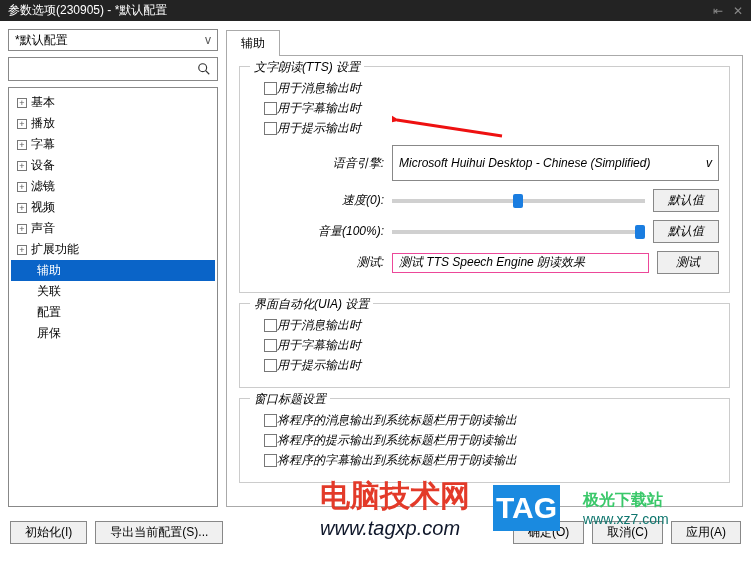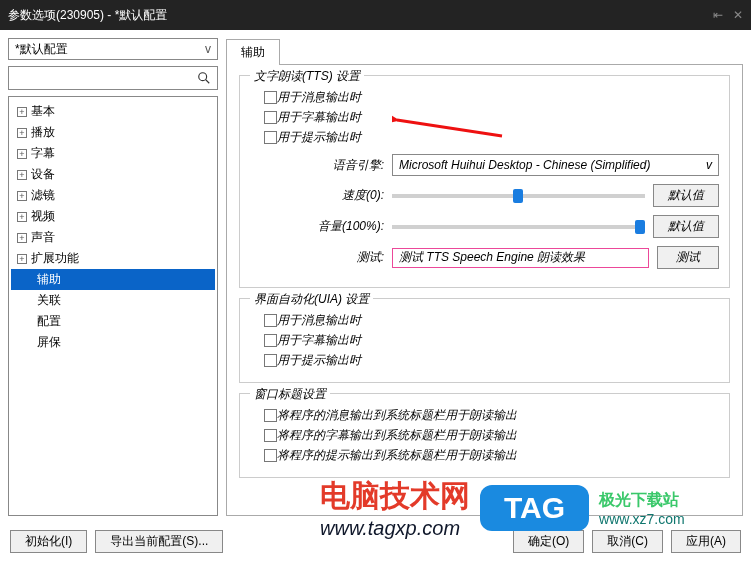--- a/index.html
+++ b/index.html
@@ -1,17 +1,17 @@
 <!DOCTYPE html>
 <html><head>
 <meta charset="utf-8">
 <style>
 * { margin: 0; padding: 0; box-sizing: border-box; font-family: "Microsoft YaHei", "SimSun", sans-serif; font-size: 12px; }
 body { background: #fff; width: 751px; height: 564px; position: relative; overflow: hidden; }
-.titlebar { background: #232323; color: #fff; height: 30px; display: flex; align-items: center; padding: 0 8px; justify-content: space-between; }
+.titlebar { background: #232323; color: #fff; height: 21px; display: flex; align-items: center; padding: 0 8px; justify-content: space-between; }
 .titlebar-title { font-size: 12px; }
 .titlebar-icons { display: flex; gap: 10px; color: #888; }
 .titlebar-icons span { cursor: pointer; }
 .main { display: flex; height: 494px; padding: 8px; gap: 8px; background: #fff; }
 .sidebar { width: 210px; display: flex; flex-direction: column; gap: 6px; }
 .profile-select { border: 1px solid #888; height: 22px; display: flex; align-items: center; justify-content: space-between; padding: 0 6px; background: #fff; }
 .profile-select span:last-child { color: #555; }
 .search-row { border: 1px solid #888; height: 24px; display: flex; align-items: center; padding: 0 6px; justify-content: flex-end; }
 .search-row input { border: none; outline: none; flex: 1; }
 .search-icon { width: 14px; height: 14px; }
@@ -25,32 +25,32 @@
 .tabs { display: flex; border-bottom: 1px solid #aaa; }
 .tab { border: 1px solid #aaa; border-bottom: none; padding: 4px 14px; background: #fff; position: relative; top: 1px; }
 .content { border: 1px solid #aaa; border-top: none; padding: 10px 12px; height: 100%; overflow: auto; }
 .group { border: 1px solid #ccc; margin-bottom: 10px; padding: 10px 10px 10px 14px; position: relative; font-style: italic; }
 .group-title { position: absolute; top: -8px; left: 10px; background: #fff; padding: 0 4px; }
 .check-row { display: flex; align-items: center; margin: 3px 0 3px 10px; }
 .checkbox { width: 13px; height: 13px; border: 1px solid #777; background: #fff; }
 .ctrl-row { display: flex; align-items: center; margin: 8px 0; gap: 8px; }
 .ctrl-label { width: 130px; text-align: right; }
 .ctrl-label::after { content: ":"; }
-.select-box { border: 1px solid #888; height: 22px; flex: 1; display: flex; align-items: center; justify-content: space-between; padding: 0 6px; }
+.select-box { border: 1px solid #888; height: 36px; flex: 1; display: flex; align-items: center; justify-content: space-between; padding: 0 6px; }
 .slider { flex: 1; height: 4px; background: #d0d0d0; position: relative; }
 .slider-thumb { position: absolute; top: -5px; width: 10px; height: 14px; background: #1a7de0; border-radius: 2px; }
 .btn { border: 1px solid #888; background: #f0f0f0; padding: 2px 14px; min-width: 62px; text-align: center; cursor: pointer; }
 .text-input { border: 1px solid #ec4899; height: 20px; flex: 1; padding: 0 6px; display: flex; align-items: center; }
 .bottom-bar { display: flex; justify-content: space-between; padding: 6px 10px; background: #fff; }
 .bottom-left, .bottom-right { display: flex; gap: 8px; }
-.overlay-brand { position: absolute; bottom: 24px; left: 320px; display: flex; align-items: center; gap: 10px; pointer-events: none; }
+.overlay-brand { position: absolute; bottom: 24px; left: 320px; display: flex; align-items: center; gap: 23px; pointer-events: none; }
 .brand-text { display: flex; flex-direction: column; }
 .brand-cn { font-size: 30px; font-weight: bold; color: #e33a29; }
 .brand-url { font-size: 20px; color: #0f172a; font-style: italic; }
-.tag-box { background: #1a8ae0; color: #fff; font-size: 30px; font-weight: bold; padding: 6px 24px; border-radius: 12px; }
+.tag-box { background: #1a8ae0; color: #fff; font-size: 30px; font-weight: bold; padding: 6px 3px; border-radius: 0; }
 .brand2-cn { font-size: 16px; color: #3ac86a; font-weight: bold; }
 .brand2-url { font-size: 14px; color: #0f766e; }
 .arrow { position: absolute; left: 392px; top: 106px; pointer-events: none; }
 </style>
 </head>
 <body>
 
 <div class="titlebar">
   <span class="titlebar-title">参数选项(230905) - *默认配置</span>
   <div class="titlebar-icons">
@@ -192,25 +192,25 @@
 
       <div class="group">
         <span class="group-title">窗口标题设置</span>
         <div id="title-checks">
             <div class="check-row">
               <span class="checkbox"></span>
               <span>将程序的消息输出到系统标题栏用于朗读输出</span>
             </div>
             <div class="check-row">
               <span class="checkbox"></span>
+              <span>将程序的提示输出到系统标题栏用于朗读输出</span>
+            </div>
+            <div class="check-row">
+              <span class="checkbox"></span>
               <span>将程序的字幕输出到系统标题栏用于朗读输出</span>
-            </div>
-            <div class="check-row">
-              <span class="checkbox"></span>
-              <span>将程序的提示输出到系统标题栏用于朗读输出</span>
             </div>
           </div>
       </div>
 
     </div>
   </div>
 </div>
 
 <div class="bottom-bar">
   <div class="bottom-left">

